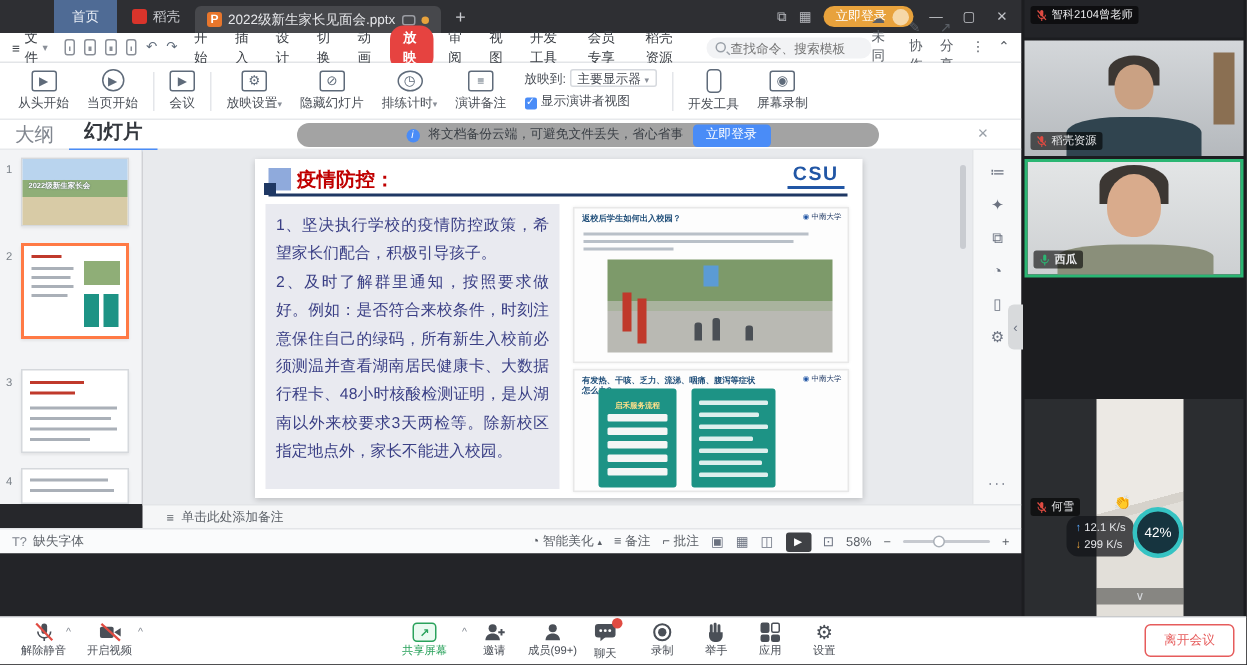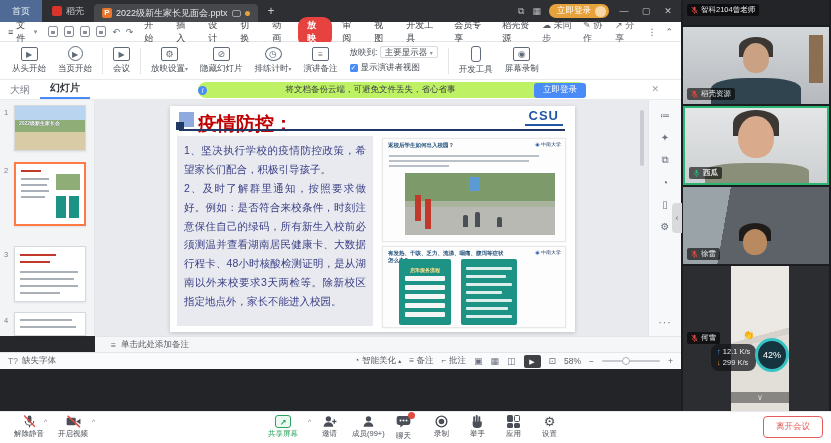--- a/index.html
+++ b/index.html
@@ -2,21 +2,21 @@
 <html><head>
 <meta charset="utf-8">
 <style>
   * { margin:0; padding:0; box-sizing:border-box; font-family:"Liberation Sans","DejaVu Sans",sans-serif; }
   body { background:#555; }
   #app { position:relative; width:831px; height:443px; background:#26272b; overflow:hidden; }
   .abs { position:absolute; }
 
   
   #titlebar { left:0; top:0; width:681px; height:22px; background:#2e2f33; display:flex; align-items:center; }
-  .home-tab { height:22px; padding:0 12px; background:#4f6b95; color:#e8edf5; font-size:9px; display:flex; align-items:center; }
+  .home-tab { height:22px; padding:0 12px; background:#4f6b95; color:#e8edf5; font-size:9px; display:flex; align-items:center;margin-left:36px; }
   .docer-tab { display:flex; align-items:center; gap:4px; padding:0 10px; color:#c9cbd0; font-size:9px; height:22px; }
   .docer-logo { width:10px; height:10px; background:#d9342b; border-radius:2px; }
   .doc-tab { display:flex; align-items:center; gap:4px; height:18px; margin-top:4px; padding:0 8px; background:#47484c; border-radius:4px 4px 0 0; color:#e6e7ea; font-size:9px; max-width:175px; }
   .ppt-logo { width:10px; height:10px; background:#e8762c; border-radius:2px; color:#fff; font-size:8px; line-height:10px; text-align:center; font-weight:bold; }
   .bubble { width:9px; height:7px; border:1px solid #9b9da3; border-radius:2px; }
   .dot-unsaved { width:5px; height:5px; background:#e8a23c; border-radius:50%; }
   .newtab { color:#c9cbd0; font-size:12px; padding:0 10px; }
   #tb-right { margin-left:auto; display:flex; align-items:center; gap:8px; padding-right:6px; }
   .tb-ic { color:#b7b9be; font-size:9px; }
   .login-pill { display:flex; align-items:center; gap:4px; background:#e8a23c; border-radius:9px; padding:1px 3px 1px 8px; color:#fff; font-size:8.5px; }
@@ -50,43 +50,43 @@
   .ric.note::after { content:"≡"; }
   .ric.phone { width:10px; height:16px; border-radius:3px; }
   .ric.rec::after { content:"◉"; font-size:9px; }
   .rib-sep { width:1px; height:26px; background:#e4e6ea; margin:0 4px; }
   .rib-stack { display:flex; flex-direction:column; gap:3px; font-size:8.5px; color:#4a4f57; padding:0 6px; }
   .sel-box { border:1px solid #d6d9de; border-radius:2px; padding:0 4px; font-size:8.5px; color:#4a4f57; }
   .chk { width:8px; height:8px; background:#4a8cf7; border-radius:1.5px; color:#fff; font-size:7px; line-height:8px; text-align:center; display:inline-block; margin-right:3px; }
 
   
   #subheader { left:0; top:80px; width:681px; height:20px; background:#fff; border-bottom:1px solid #e7e9ec; display:flex; align-items:center; }
-  .pane-tab { font-size:10px; color:#80868f; padding:0 10px; }
+  .pane-tab { font-size:13px; color:#80868f; padding:0 10px; }
   .pane-tab.active { color:#2f3artiste; color:#33373d; font-weight:bold; border-bottom:2px solid #4a8cf7; padding-bottom:2px; }
-  #banner { position:absolute; left:198px; top:2px; width:388px; height:16px; background:#bef264; border-radius:8px; display:flex; align-items:center; justify-content:space-between; gap:6px; font-size:8.5px; color:#3a3f45; }
+  #banner { position:absolute; left:198px; top:2px; width:388px; height:16px; background:#a3a3a3; border-radius:8px; display:flex; align-items:center; justify-content:center; gap:6px; font-size:8.5px; color:#3a3f45; }
   .info-i { width:9px; height:9px; border-radius:50%; background:#4a8cf7; color:#fff; font-size:7px; line-height:9px; text-align:center; font-style:italic; }
   .banner-btn { background:#4a8cf7; color:#fff; border-radius:3px; padding:1.5px 9px; font-size:8.5px; }
   .banner-close { position:absolute; right:22px; top:4px; color:#9aa0a8; font-size:9px; }
 
   
   #thumbs { left:0; top:100px; width:95px; height:236px; background:#f3f4f6; border-right:1px solid #e3e5e8; }
   .thumb-num { position:absolute; left:4px; font-size:7.5px; color:#7a8088; }
   .thumb { position:absolute; left:14px; width:72px; background:#fff; border:1px solid #d5d8dc; box-shadow:0 1px 2px rgba(0,0,0,.08); }
   .thumb.sel { border:2px solid #ff7a45; }
   .t-photo { position:absolute; inset:0; background:linear-gradient(#b9d4ee 0 32%, #8fae77 32% 58%, #d8cba6 58% 100%); }
   .t-cap { position:absolute; left:4px; top:14px; color:#fff; font-size:5px; font-weight:bold; text-shadow:0 0 1px #345; }
   .bar { position:absolute; height:2px; background:#aab0b8; }
   .bar.red { background:#c0392b; }
   .tealblk { position:absolute; background:#1d9385; }
 
   #canvas { left:95px; top:100px; width:553px; height:236px; background:#e8eaed; }
   #slide { position:absolute; left:75px; top:6px; width:405px; height:226px; background:#fff; box-shadow:0 1px 4px rgba(0,0,0,.18); }
   .sq1 { position:absolute; left:9px; top:6px; width:15px; height:15px; background:#8faadc; }
   .sq2 { position:absolute; left:6px; top:16px; width:8px; height:8px; background:#1f3864; }
-  .slide-title { position:absolute; left:28px; top:5px; font-size:19px; font-weight:bold; color:#c00000; }
+  .slide-title { position:absolute; left:28px; top:5px; font-size:13px; font-weight:bold; color:#c00000; }
   .title-line { position:absolute; left:9px; top:23px; width:386px; height:2px; background:#1f3864; }
   .csu { position:absolute; right:12px; top:2px; font-size:13px; font-weight:bold; color:#2156a5; letter-spacing:1px; }
   .body-box { position:absolute; left:7px; top:30px; width:196px; height:190px; background:#e9eaf0; padding:5px 7px; font-size:10.5px; line-height:1.8; color:#3a3f85; text-align:justify; }
   .emb { position:absolute; background:#fdfdfd; border:1px solid #e8e8e8; box-shadow:0 0 2px rgba(0,0,0,.08); }
   .emb-title { position:absolute; left:5px; top:3px; font-size:5.5px; font-weight:bold; color:#1f4e79; max-width:120px; }
   .emb-logo { position:absolute; right:4px; top:2px; font-size:5px; color:#1f3864; }
   .emb-logo::before { content:"◉ "; color:#2156a5; font-size:5px; }
   .gline { position:absolute; height:2px; background:#b9c0c8; }
   .photo { position:absolute; left:22px; top:34px; right:10px; bottom:6px; background:linear-gradient(#7d9a6a 0 45%, #a9b39e 45% 55%, #b9b9b3 55% 100%); }
   .ban-r { position:absolute; width:6px; height:26px; background:#c0392b; }
@@ -200,20 +200,24 @@
     <span class="menu-tab">插入</span>
     <span class="menu-tab">设计</span>
     <span class="menu-tab">切换</span>
     <span class="menu-tab">动画</span>
     <span class="menu-tab active">放映</span>
     <span class="menu-tab">审阅</span>
     <span class="menu-tab">视图</span>
     <span class="menu-tab">开发工具</span>
     <span class="menu-tab">会员专享</span>
     <span class="menu-tab">稻壳资源</span>
+    <span class="search-wrap">
+      <span class="lens"></span>
+      <input placeholder="查找命令、搜索模板" style="">
+    </span>
     <div class="mb-right">
       <span><span>☁</span> <span>未同步</span></span>
       <span><span>✎</span> <span>协作</span></span>
       <span><span>↗</span> <span>分享</span></span>
       <span>⋮</span>
       <span>⌃</span>
     </div>
   </div>
 
   <div id="ribbon" class="abs">
@@ -436,33 +440,20 @@
       <div class="chip" style="bottom:4px;font-weight:bold;">
         <svg class="mic-green" viewBox="0 0 10 12" fill="currentColor">
             <rect x="3.5" y="0.5" width="3" height="6" rx="1.5"></rect>
             <path d="M1.5 5a3.5 3.5 0 0 0 7 0" fill="none" stroke="currentColor"></path>
             <line x1="5" y1="8.5" x2="5" y2="11" stroke="currentColor"></line>
           </svg>
         <span>西瓜</span>
       </div>
     </div>
 
-    <div class="tile" style="top:187px;height:77px;background:linear-gradient(100deg,#9aa3a8 0 30%,#5c6268 30% 100%);">
-      <div class="vhair" style="left:56px;top:36px;width:32px;height:18px;background:#1f1c1a;"></div>
-      <div class="vhead" style="left:60px;top:42px;width:24px;height:26px;background:#b9895f;"></div>
-      <div class="chip" style="bottom:4px;">
-        <svg class="mic-red" viewBox="0 0 10 12" fill="currentColor">
-            <rect x="3.5" y="0.5" width="3" height="6" rx="1.5"></rect>
-            <path d="M1.5 5a3.5 3.5 0 0 0 7 0" fill="none" stroke="currentColor"></path>
-            <line x1="5" y1="8.5" x2="5" y2="11" stroke="currentColor"></line>
-            <line x1="1" y1="1" x2="9" y2="10" stroke="currentColor" stroke-width="1.2"></line>
-          </svg>
-        <span>徐雷</span>
-      </div>
-    </div>
 
     <div class="tile" style="top:266px;height:145px;background:#2b2d30;">
       <div class="t5strip"></div>
       <div class="chip" style="top:66px;">
         <svg class="mic-red" viewBox="0 0 10 12" fill="currentColor">
             <rect x="3.5" y="0.5" width="3" height="6" rx="1.5"></rect>
             <path d="M1.5 5a3.5 3.5 0 0 0 7 0" fill="none" stroke="currentColor"></path>
             <line x1="5" y1="8.5" x2="5" y2="11" stroke="currentColor"></line>
             <line x1="1" y1="1" x2="9" y2="10" stroke="currentColor" stroke-width="1.2"></line>
           </svg>

